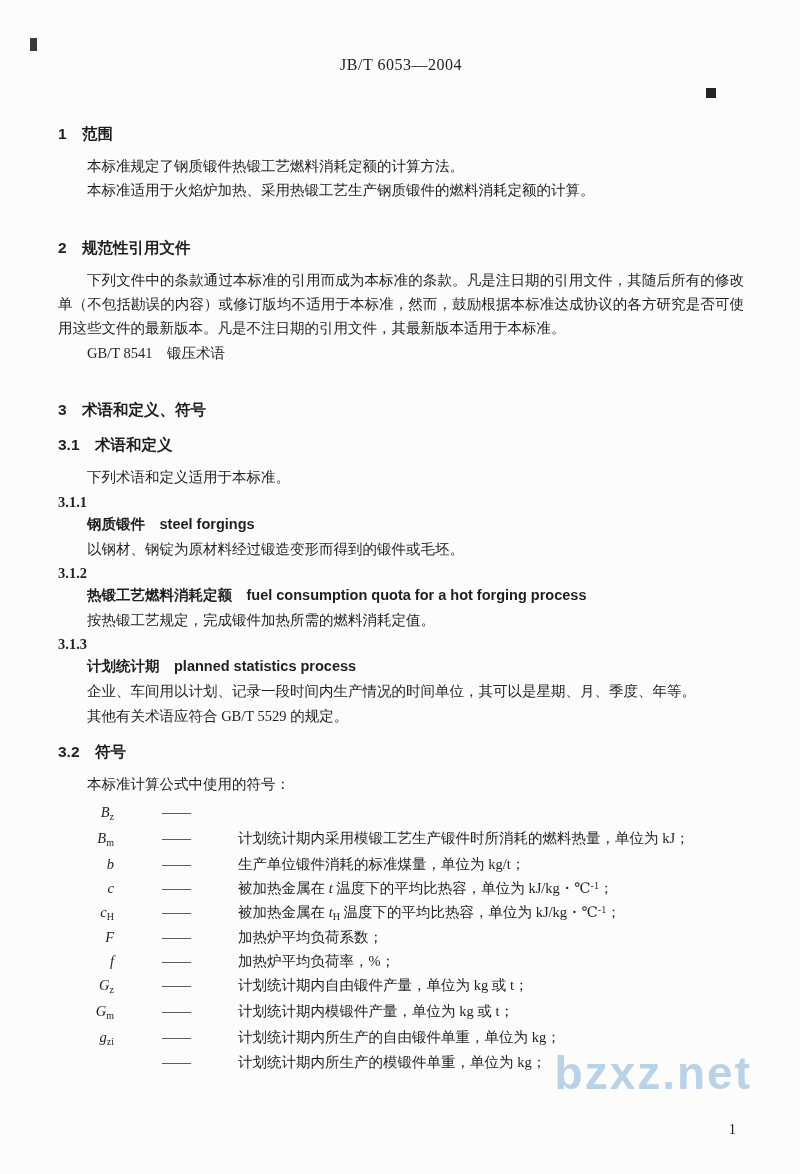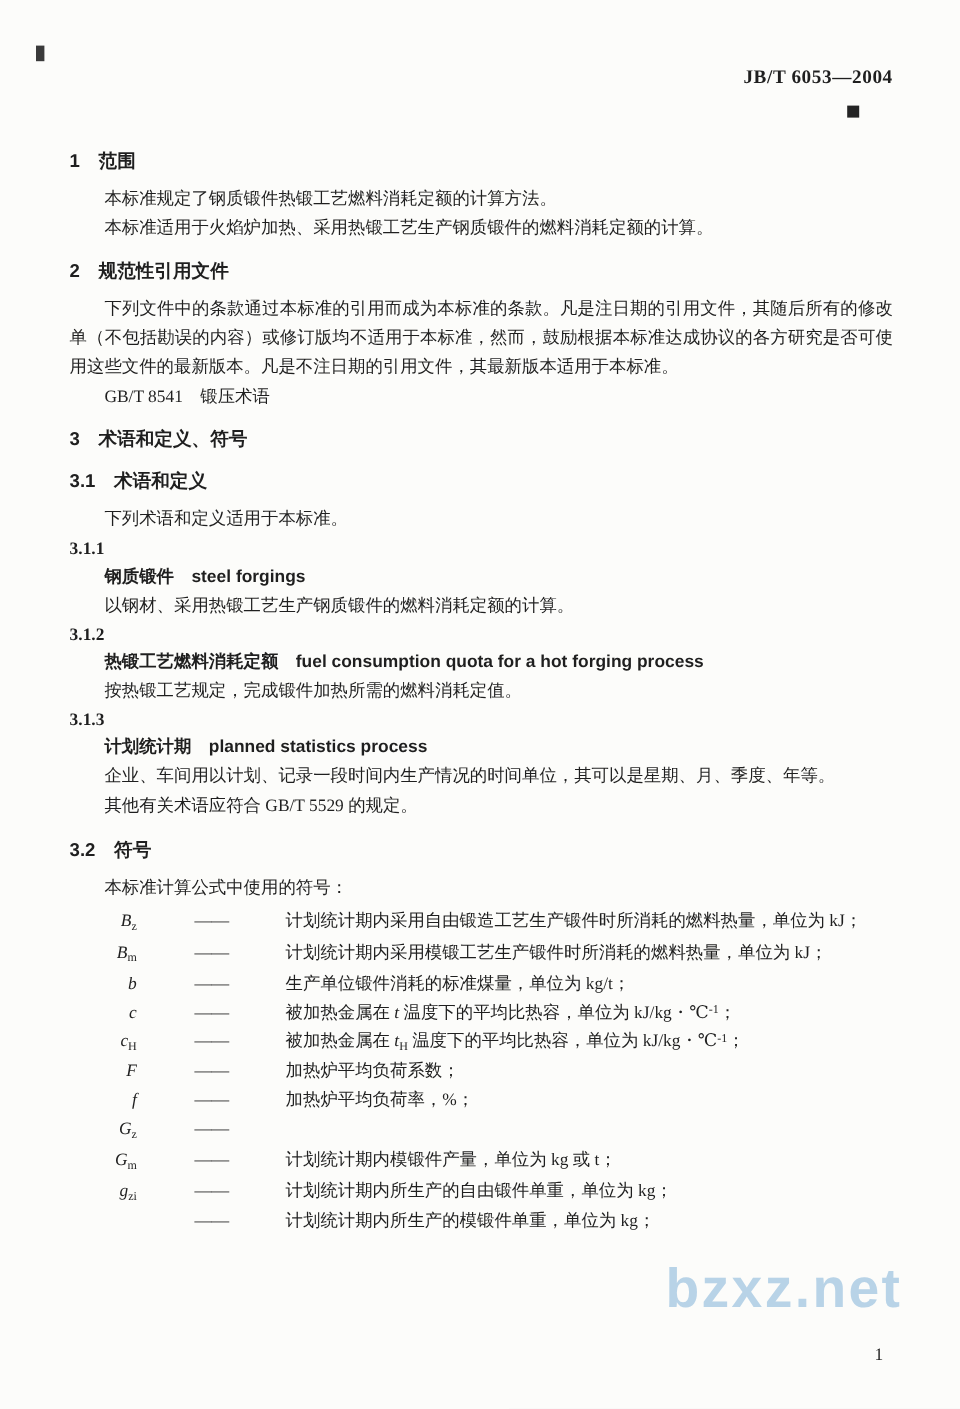--- a/index.html
+++ b/index.html
@@ -4,33 +4,33 @@
 <style>
   * { margin:0; padding:0; box-sizing:border-box; }
   body { background:#e9e9e9; font-family:"Liberation Serif","DejaVu Serif",serif; }
   .page {
     position:relative; width:800px; height:1174px; margin:0 auto;
     background:#fcfcfa; color:#1f1f1f; overflow:hidden;
   }
   .content { position:absolute; left:58px; right:56px; top:56px; }
 
   .std-code {
-    text-align:right; font-weight:bold; font-size:16px;
+    text-align:center; font-weight:normal; font-size:16px;
     font-family:"Liberation Serif","DejaVu Serif",serif; letter-spacing:0.5px;
   }
 
   .doc-title {
     margin-top:50px; text-align:center;
     font-family:"Liberation Sans","DejaVu Sans",sans-serif;
     font-weight:bold; font-size:21px; line-height:1.7; letter-spacing:2px;
   }
 
   .h-sec {
     font-family:"Liberation Sans","DejaVu Sans",sans-serif;
-    font-weight:bold; font-size:15.5px; margin-top:13px; margin-bottom:9px;
+    font-weight:bold; font-size:15.5px; margin-top:35px; margin-bottom:9px;
   }
   .h-sec.first { margin-top:50px; }
 
   .clause-num {
     font-family:Liberation Serif, serif;
     font-weight:bold; font-size:14.5px; margin-top:4px; margin-bottom:4px;
   }
   .term {
     font-family:"Liberation Sans","DejaVu Sans",sans-serif;
     font-weight:bold; font-size:14.5px; margin-bottom:3px; text-indent:2em;
@@ -86,40 +86,39 @@
     <div class="para">下列文件中的条款通过本标准的引用而成为本标准的条款。凡是注日期的引用文件，其随后所有的修改单（不包括勘误的内容）或修订版均不适用于本标准，然而，鼓励根据本标准达成协议的各方研究是否可使用这些文件的最新版本。凡是不注日期的引用文件，其最新版本适用于本标准。</div>
     <div class="para">GB/T 8541　锻压术语</div>
 
     <div class="h-sec">3　术语和定义、符号</div>
 
     <div class="h-sec" style="margin-top:14px;">3.1　术语和定义</div>
     <div class="para">下列术语和定义适用于本标准。</div>
 
     <div class="clause-num">3.1.1</div>
     <div class="term">钢质锻件　steel forgings</div>
-    <div class="para">以钢材、采用热锻工艺生产钢质锻件的燃料消耗定额的计算。</div>
+    <div class="para">以钢材、钢锭为原材料经过锻造变形而得到的锻件或毛坯。</div>
 
     <div class="clause-num">3.1.2</div>
     <div class="term">热锻工艺燃料消耗定额　fuel consumption quota for a hot forging process</div>
     <div class="para">按热锻工艺规定，完成锻件加热所需的燃料消耗定值。</div>
 
     <div class="clause-num">3.1.3</div>
     <div class="term">计划统计期　planned statistics process</div>
     <div class="para">企业、车间用以计划、记录一段时间内生产情况的时间单位，其可以是星期、月、季度、年等。</div>
     <div class="para">其他有关术语应符合 GB/T 5529 的规定。</div>
 
     <div class="h-sec" style="margin-top:14px;">3.2　符号</div>
     <div class="para">本标准计算公式中使用的符号：</div>
 
     <div class="sym-list">
 
       <div class="sym-row">
         <span class="sym"><i>B</i><sub>z</sub></span>
         <span class="dash">——</span>
-        <span class="sym-desc">计划统计期内采用自由锻造工艺生产锻件时所消耗的燃料热量，单位为 kJ；</span>
       </div>
 
       <div class="sym-row">
         <span class="sym"><i>B</i><sub>m</sub></span>
         <span class="dash">——</span>
         <span class="sym-desc">计划统计期内采用模锻工艺生产锻件时所消耗的燃料热量，单位为 kJ；</span>
       </div>
 
       <div class="sym-row">
         <span class="sym"><i>b</i></span>
@@ -147,20 +146,21 @@
 
       <div class="sym-row">
         <span class="sym"><i>f</i></span>
         <span class="dash">——</span>
         <span class="sym-desc">加热炉平均负荷率，%；</span>
       </div>
 
       <div class="sym-row">
         <span class="sym"><i>G</i><sub>z</sub></span>
         <span class="dash">——</span>
+        <span class="sym-desc">计划统计期内自由锻件产量，单位为 kg 或 t；</span>
       </div>
 
       <div class="sym-row">
         <span class="sym"><i>G</i><sub>m</sub></span>
         <span class="dash">——</span>
         <span class="sym-desc">计划统计期内模锻件产量，单位为 kg 或 t；</span>
       </div>
 
       <div class="sym-row">
         <span class="sym"><i>g</i><sub>zi</sub></span>

